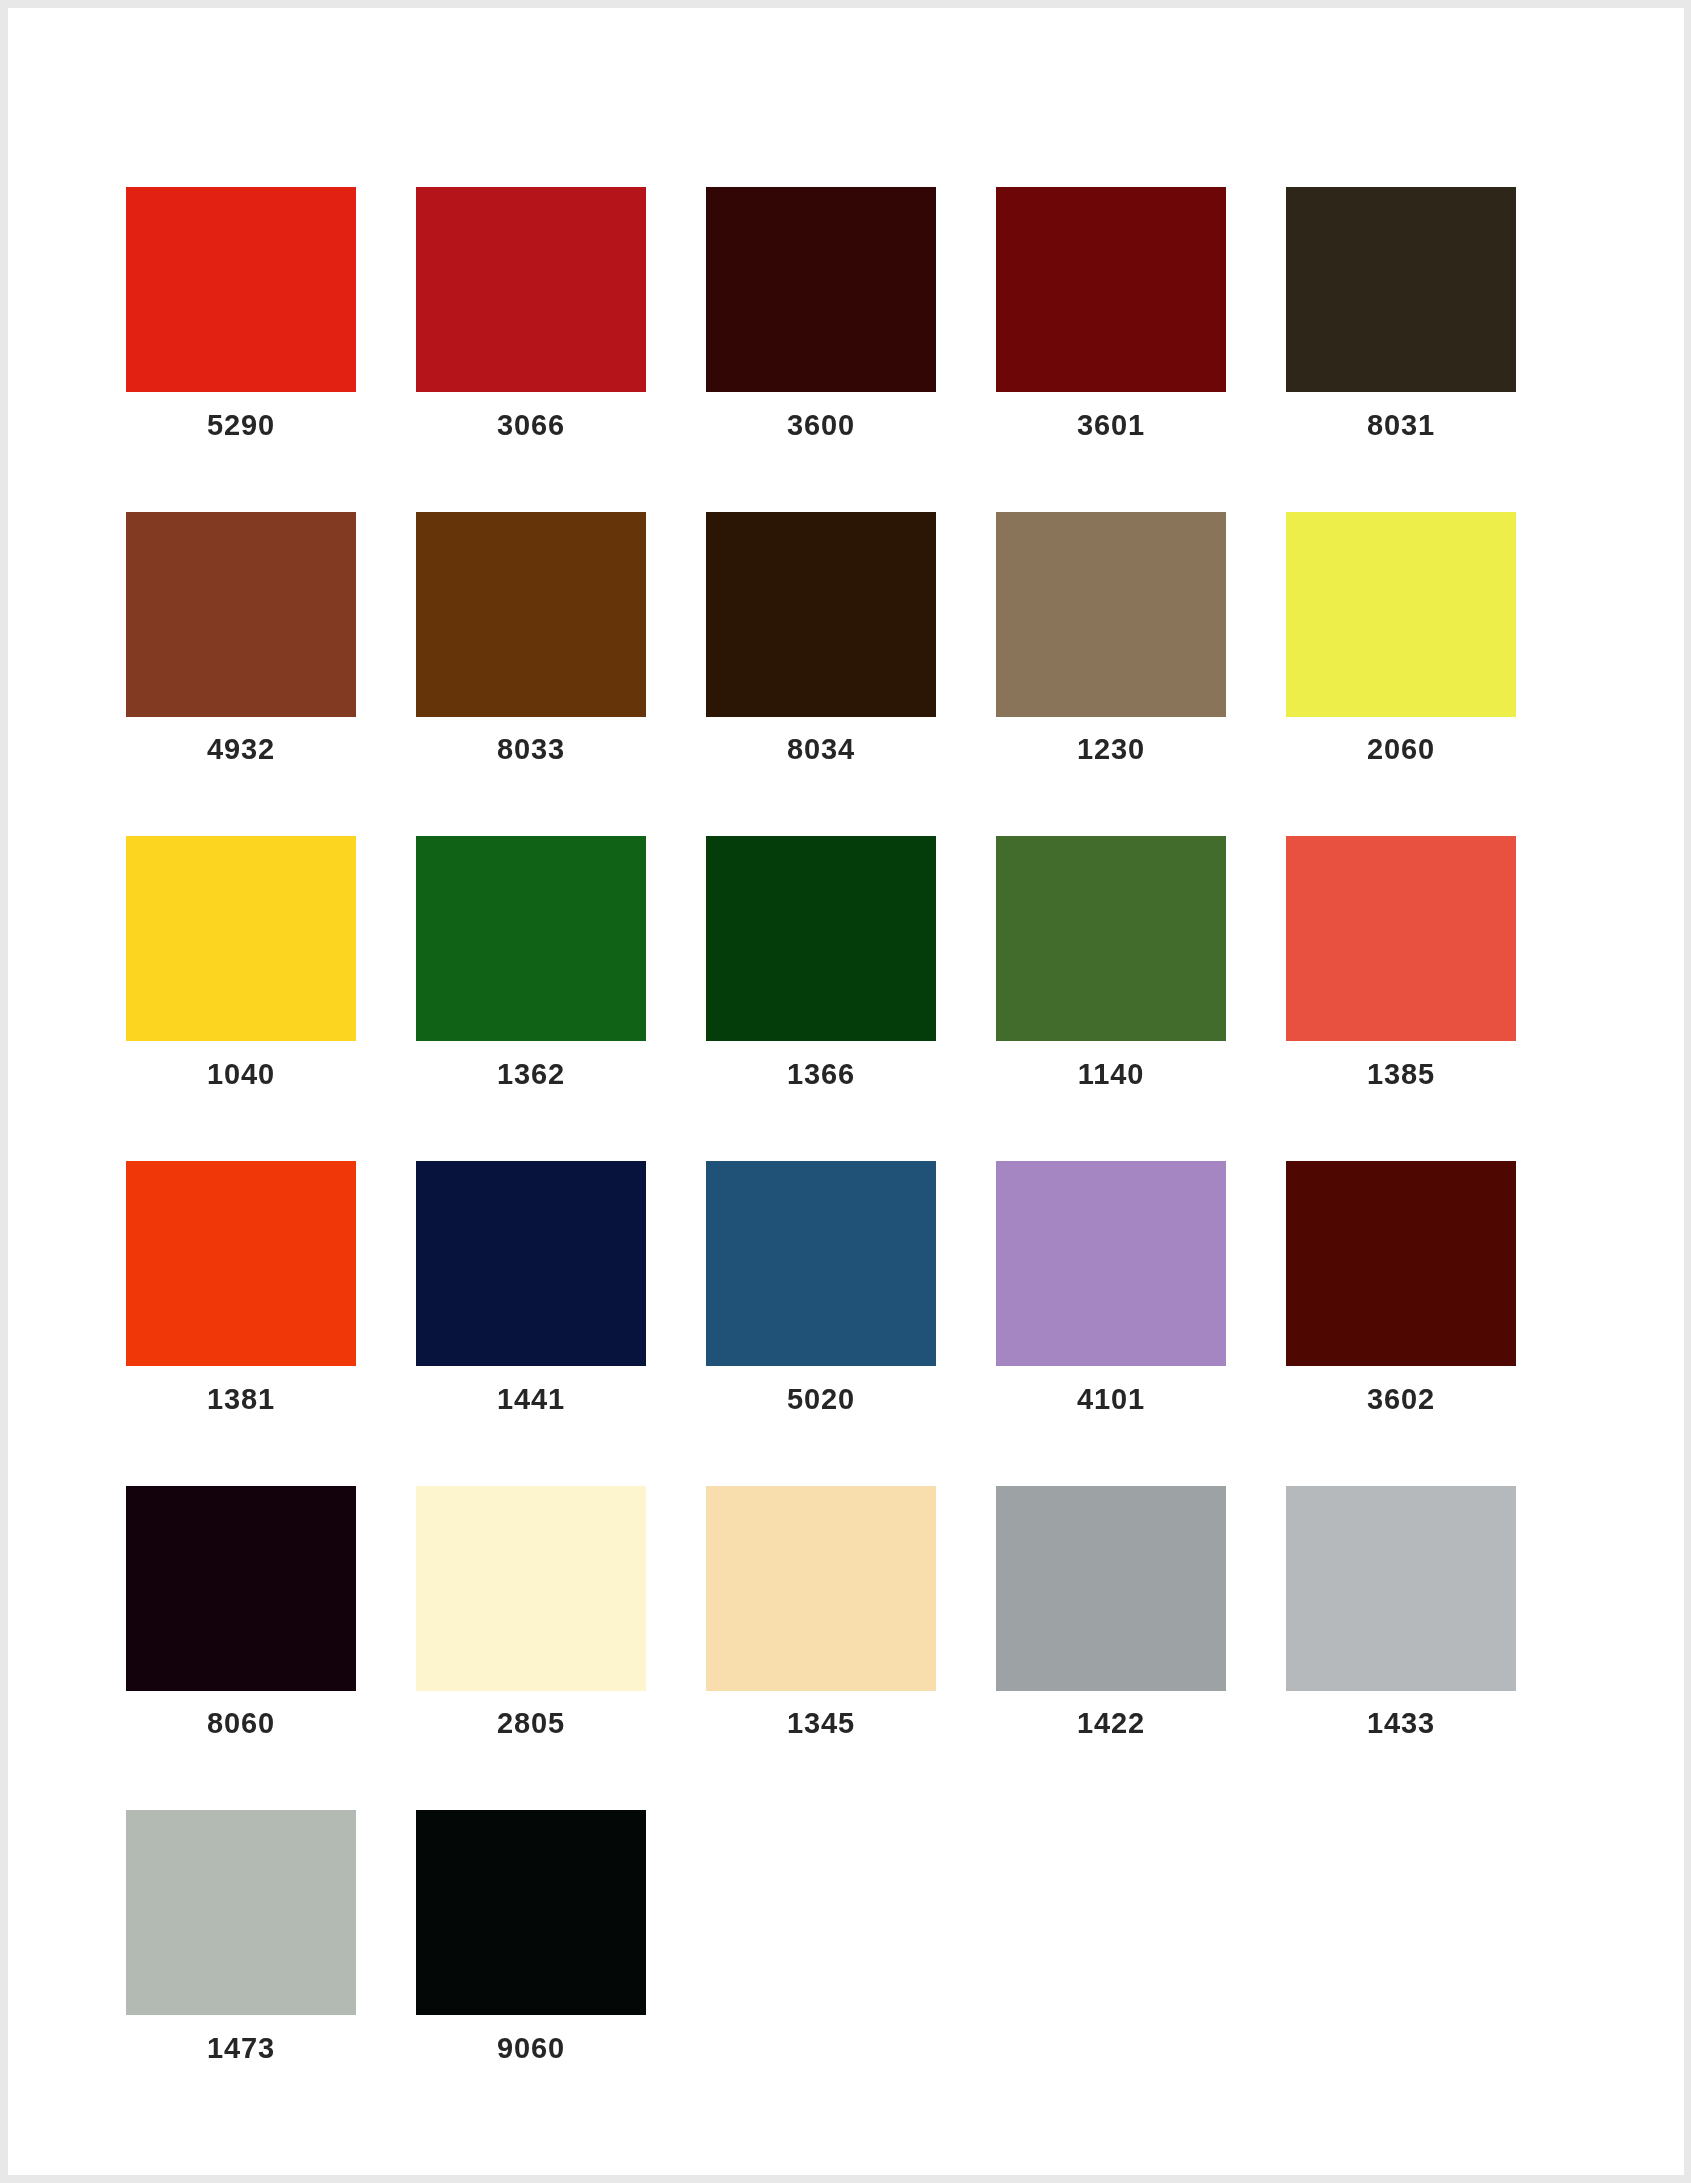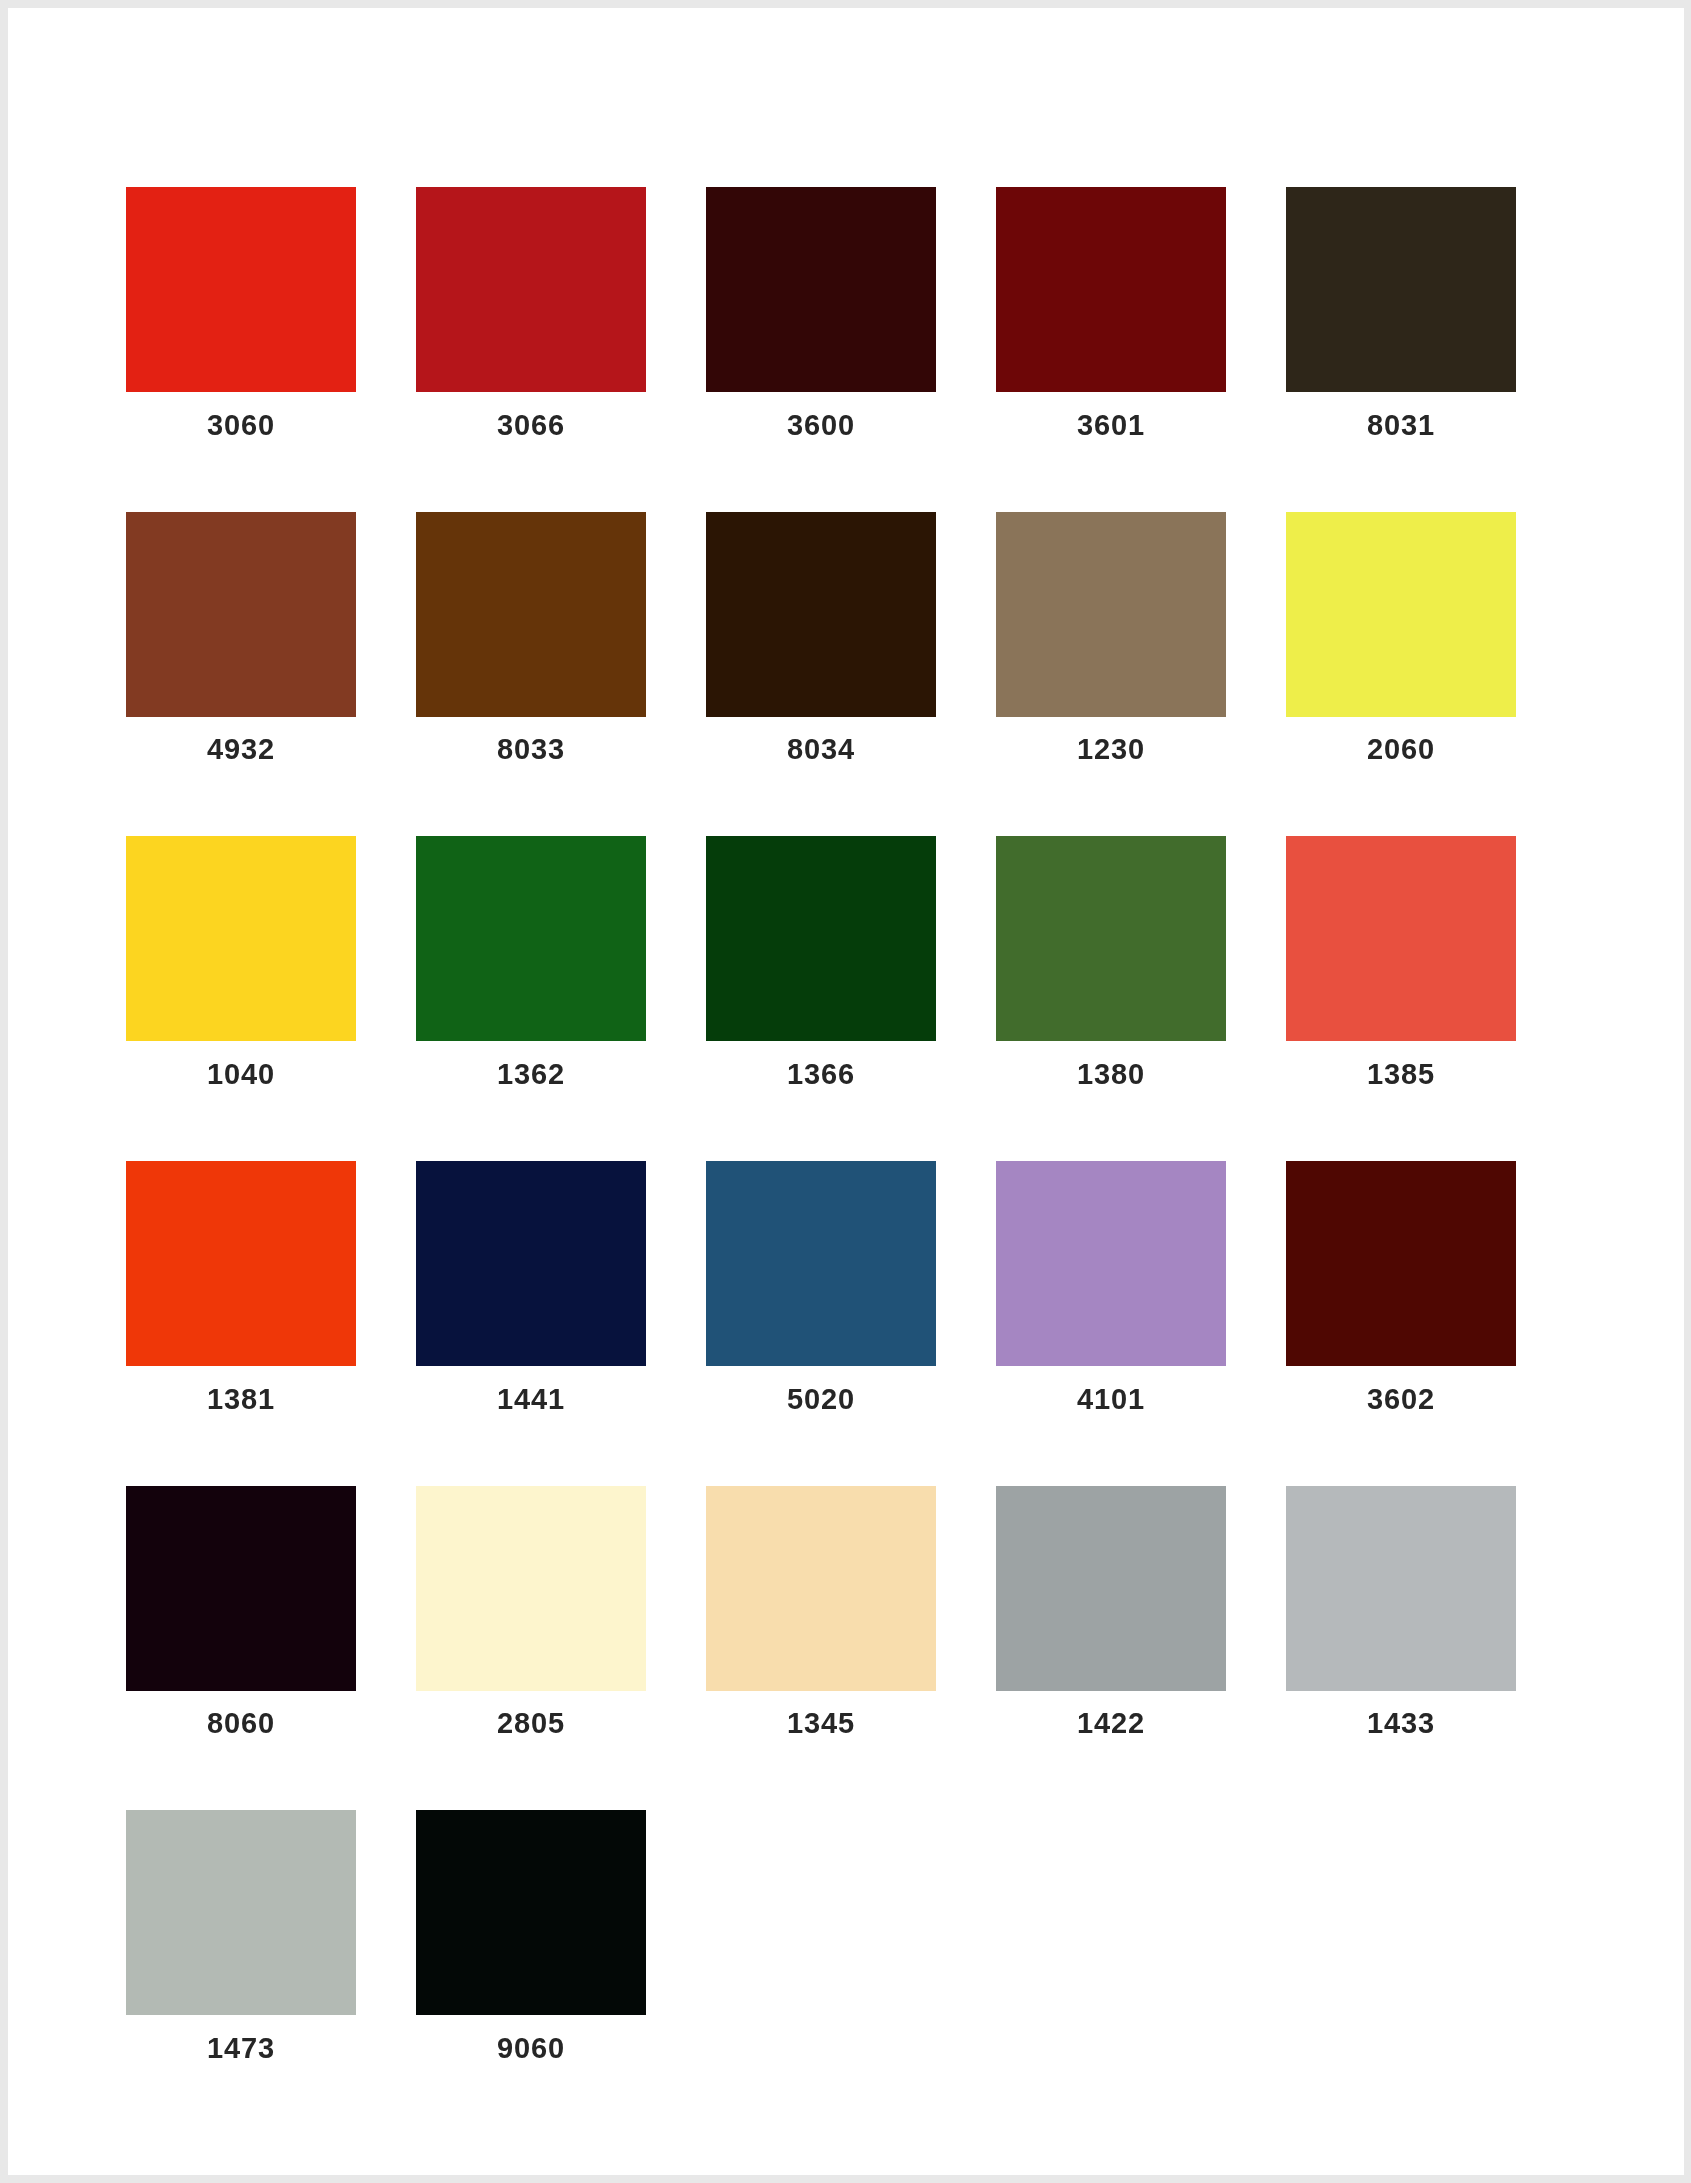--- a/index.html
+++ b/index.html
@@ -60,21 +60,21 @@
     white-space: nowrap;
   }
 </style>
 </head>
 <body>
 
 <div id="page">
   <div id="swatch-grid">
       <div class="swatch-cell">
         <div class="swatch-chip" style="background-color: rgb(227, 33, 19);"></div>
-        <div class="swatch-label">3060</div>
+        <div class="swatch-label">5290</div>
       </div>
       <div class="swatch-cell">
         <div class="swatch-chip" style="background-color: rgb(181, 21, 26);"></div>
         <div class="swatch-label">3066</div>
       </div>
       <div class="swatch-cell">
         <div class="swatch-chip" style="background-color: rgb(51, 6, 6);"></div>
         <div class="swatch-label">3600</div>
       </div>
       <div class="swatch-cell">
@@ -112,21 +112,21 @@
       <div class="swatch-cell">
         <div class="swatch-chip" style="background-color: rgb(16, 99, 22);"></div>
         <div class="swatch-label">1362</div>
       </div>
       <div class="swatch-cell">
         <div class="swatch-chip" style="background-color: rgb(5, 61, 10);"></div>
         <div class="swatch-label">1366</div>
       </div>
       <div class="swatch-cell">
         <div class="swatch-chip" style="background-color: rgb(65, 108, 44);"></div>
-        <div class="swatch-label">1380</div>
+        <div class="swatch-label">1140</div>
       </div>
       <div class="swatch-cell">
         <div class="swatch-chip" style="background-color: rgb(232, 80, 63);"></div>
         <div class="swatch-label">1385</div>
       </div>
       <div class="swatch-cell">
         <div class="swatch-chip" style="background-color: rgb(239, 55, 8);"></div>
         <div class="swatch-label">1381</div>
       </div>
       <div class="swatch-cell">

